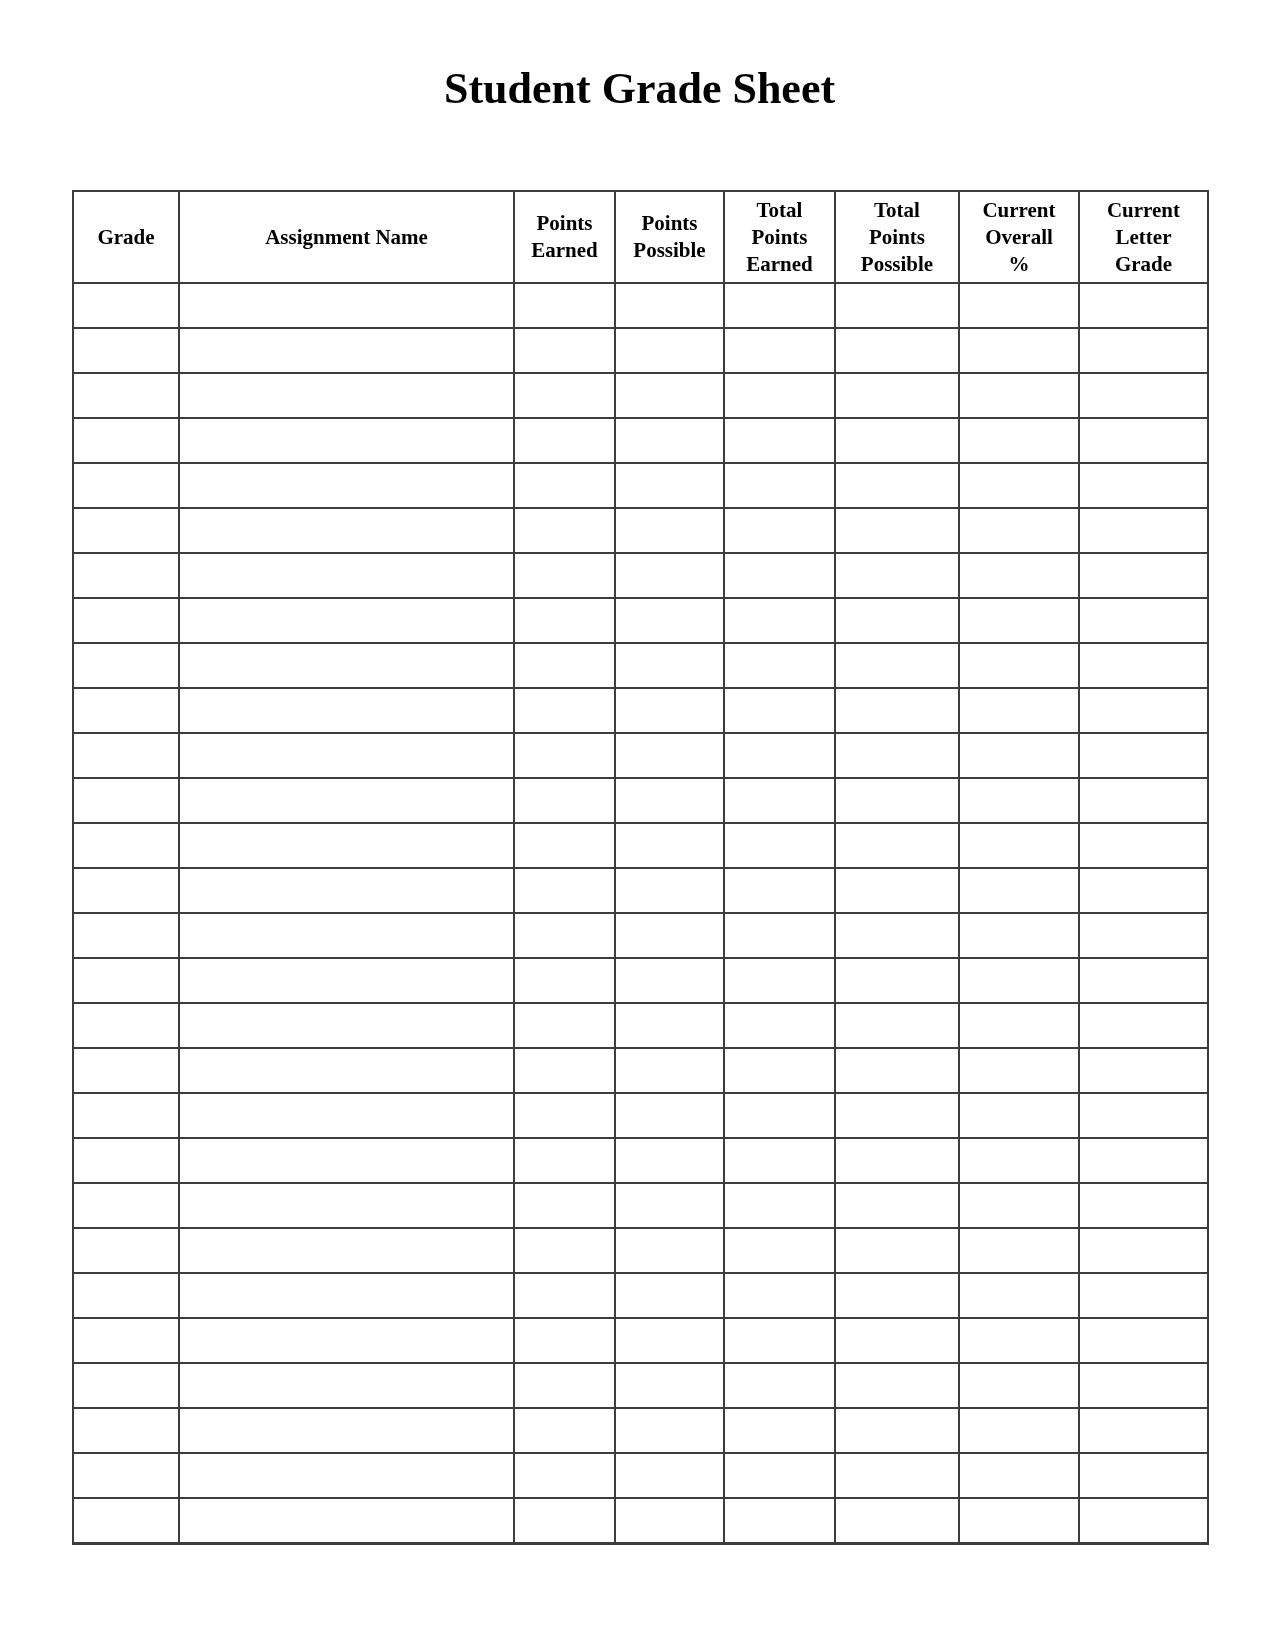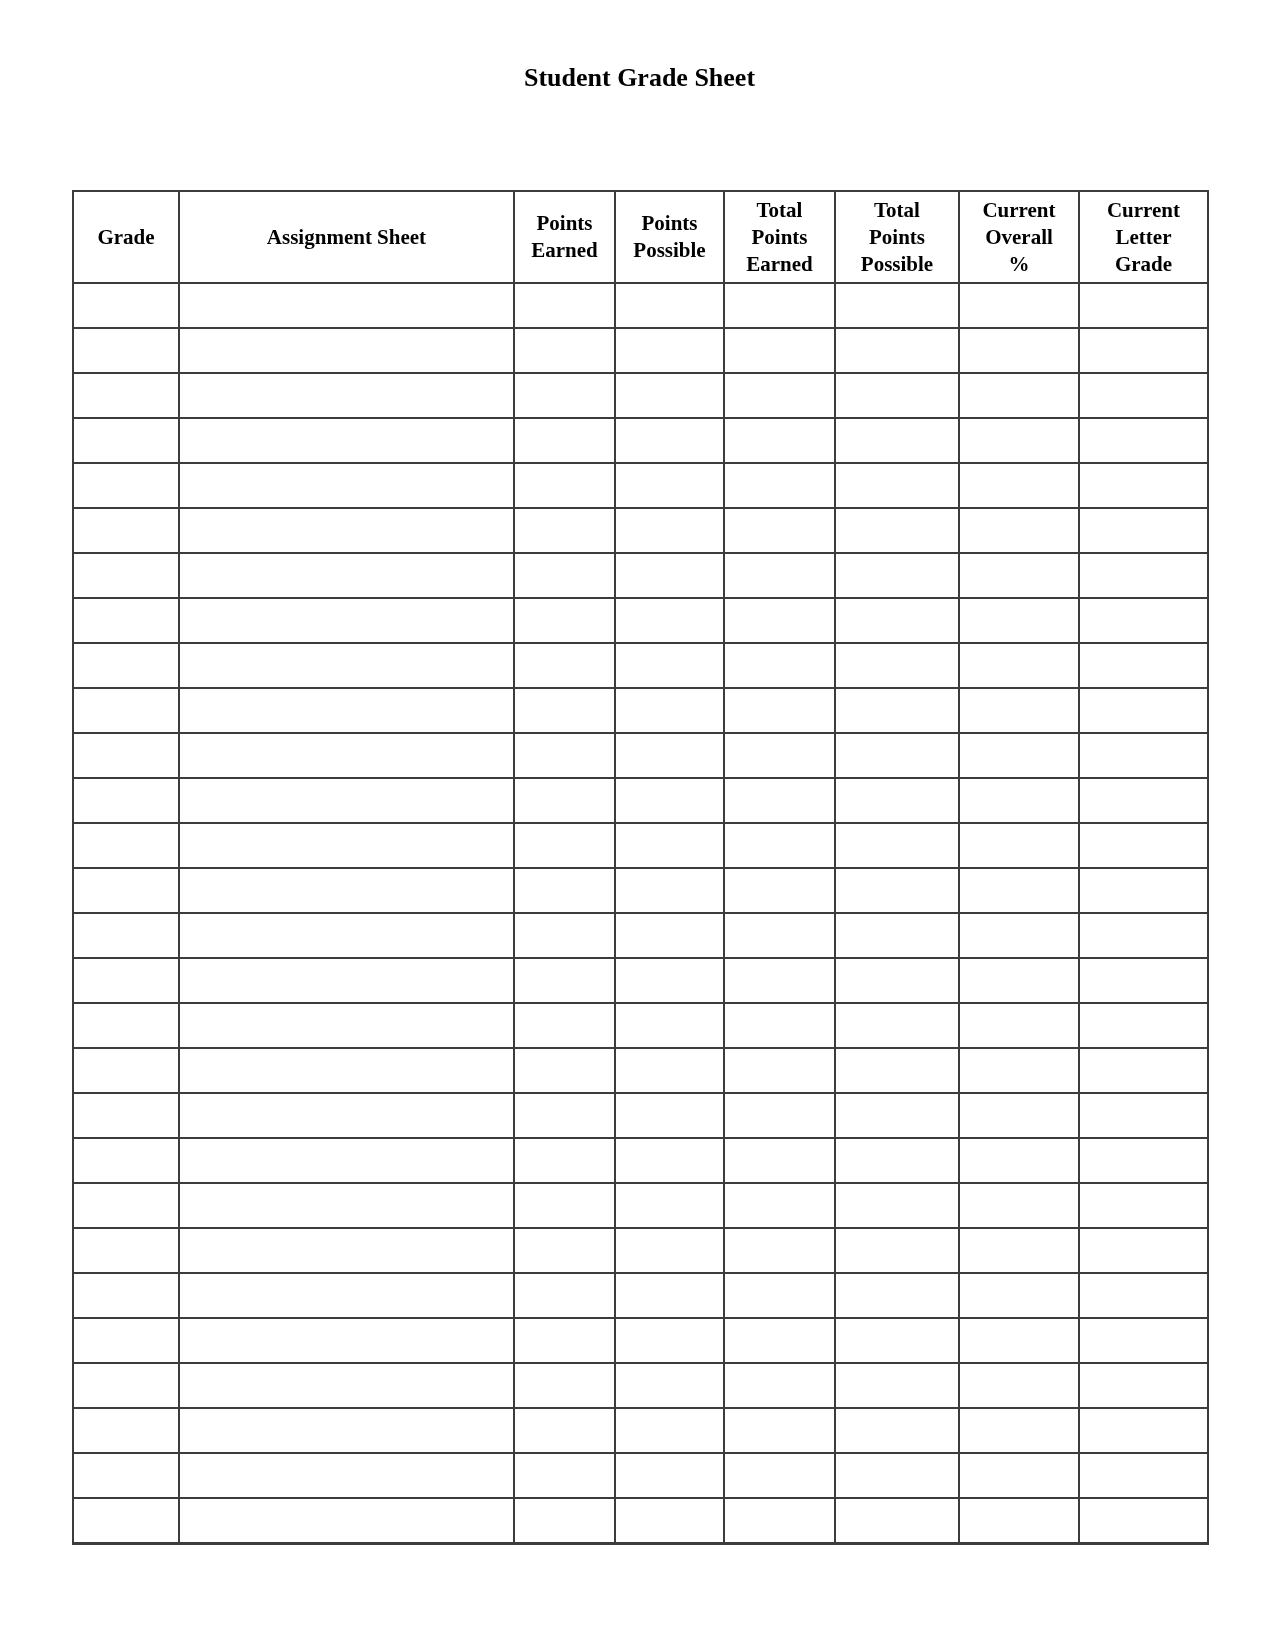--- a/index.html
+++ b/index.html
@@ -14,21 +14,21 @@
     font-family: "Liberation Serif", "DejaVu Serif", serif;
     color: #000000;
   }
   .page-title {
     position: absolute;
     top: 63px;
     left: 72px;
     width: 1135px;
     margin: 0;
     text-align: center;
-    font-size: 26px;
+    font-size: 44px;
     font-weight: bold;
     letter-spacing: 0px;
     color: #000000;
   }
   table.grade-table {
     position: absolute;
     left: 72px;
     top: 190px;
     width: 1135px;
     border-collapse: collapse;
@@ -83,21 +83,21 @@
     <col class="col-points-earned">
     <col class="col-points-possible">
     <col class="col-total-earned">
     <col class="col-total-possible">
     <col class="col-overall-pct">
     <col class="col-letter-grade">
   </colgroup>
   <thead>
     <tr>
         <th>Grade</th>
-        <th>Assignment Sheet</th>
+        <th>Assignment Name</th>
         <th>Points
 Earned</th>
         <th>Points
 Possible</th>
         <th>Total
 Points
 Earned</th>
         <th>Total
 Points
 Possible</th>

